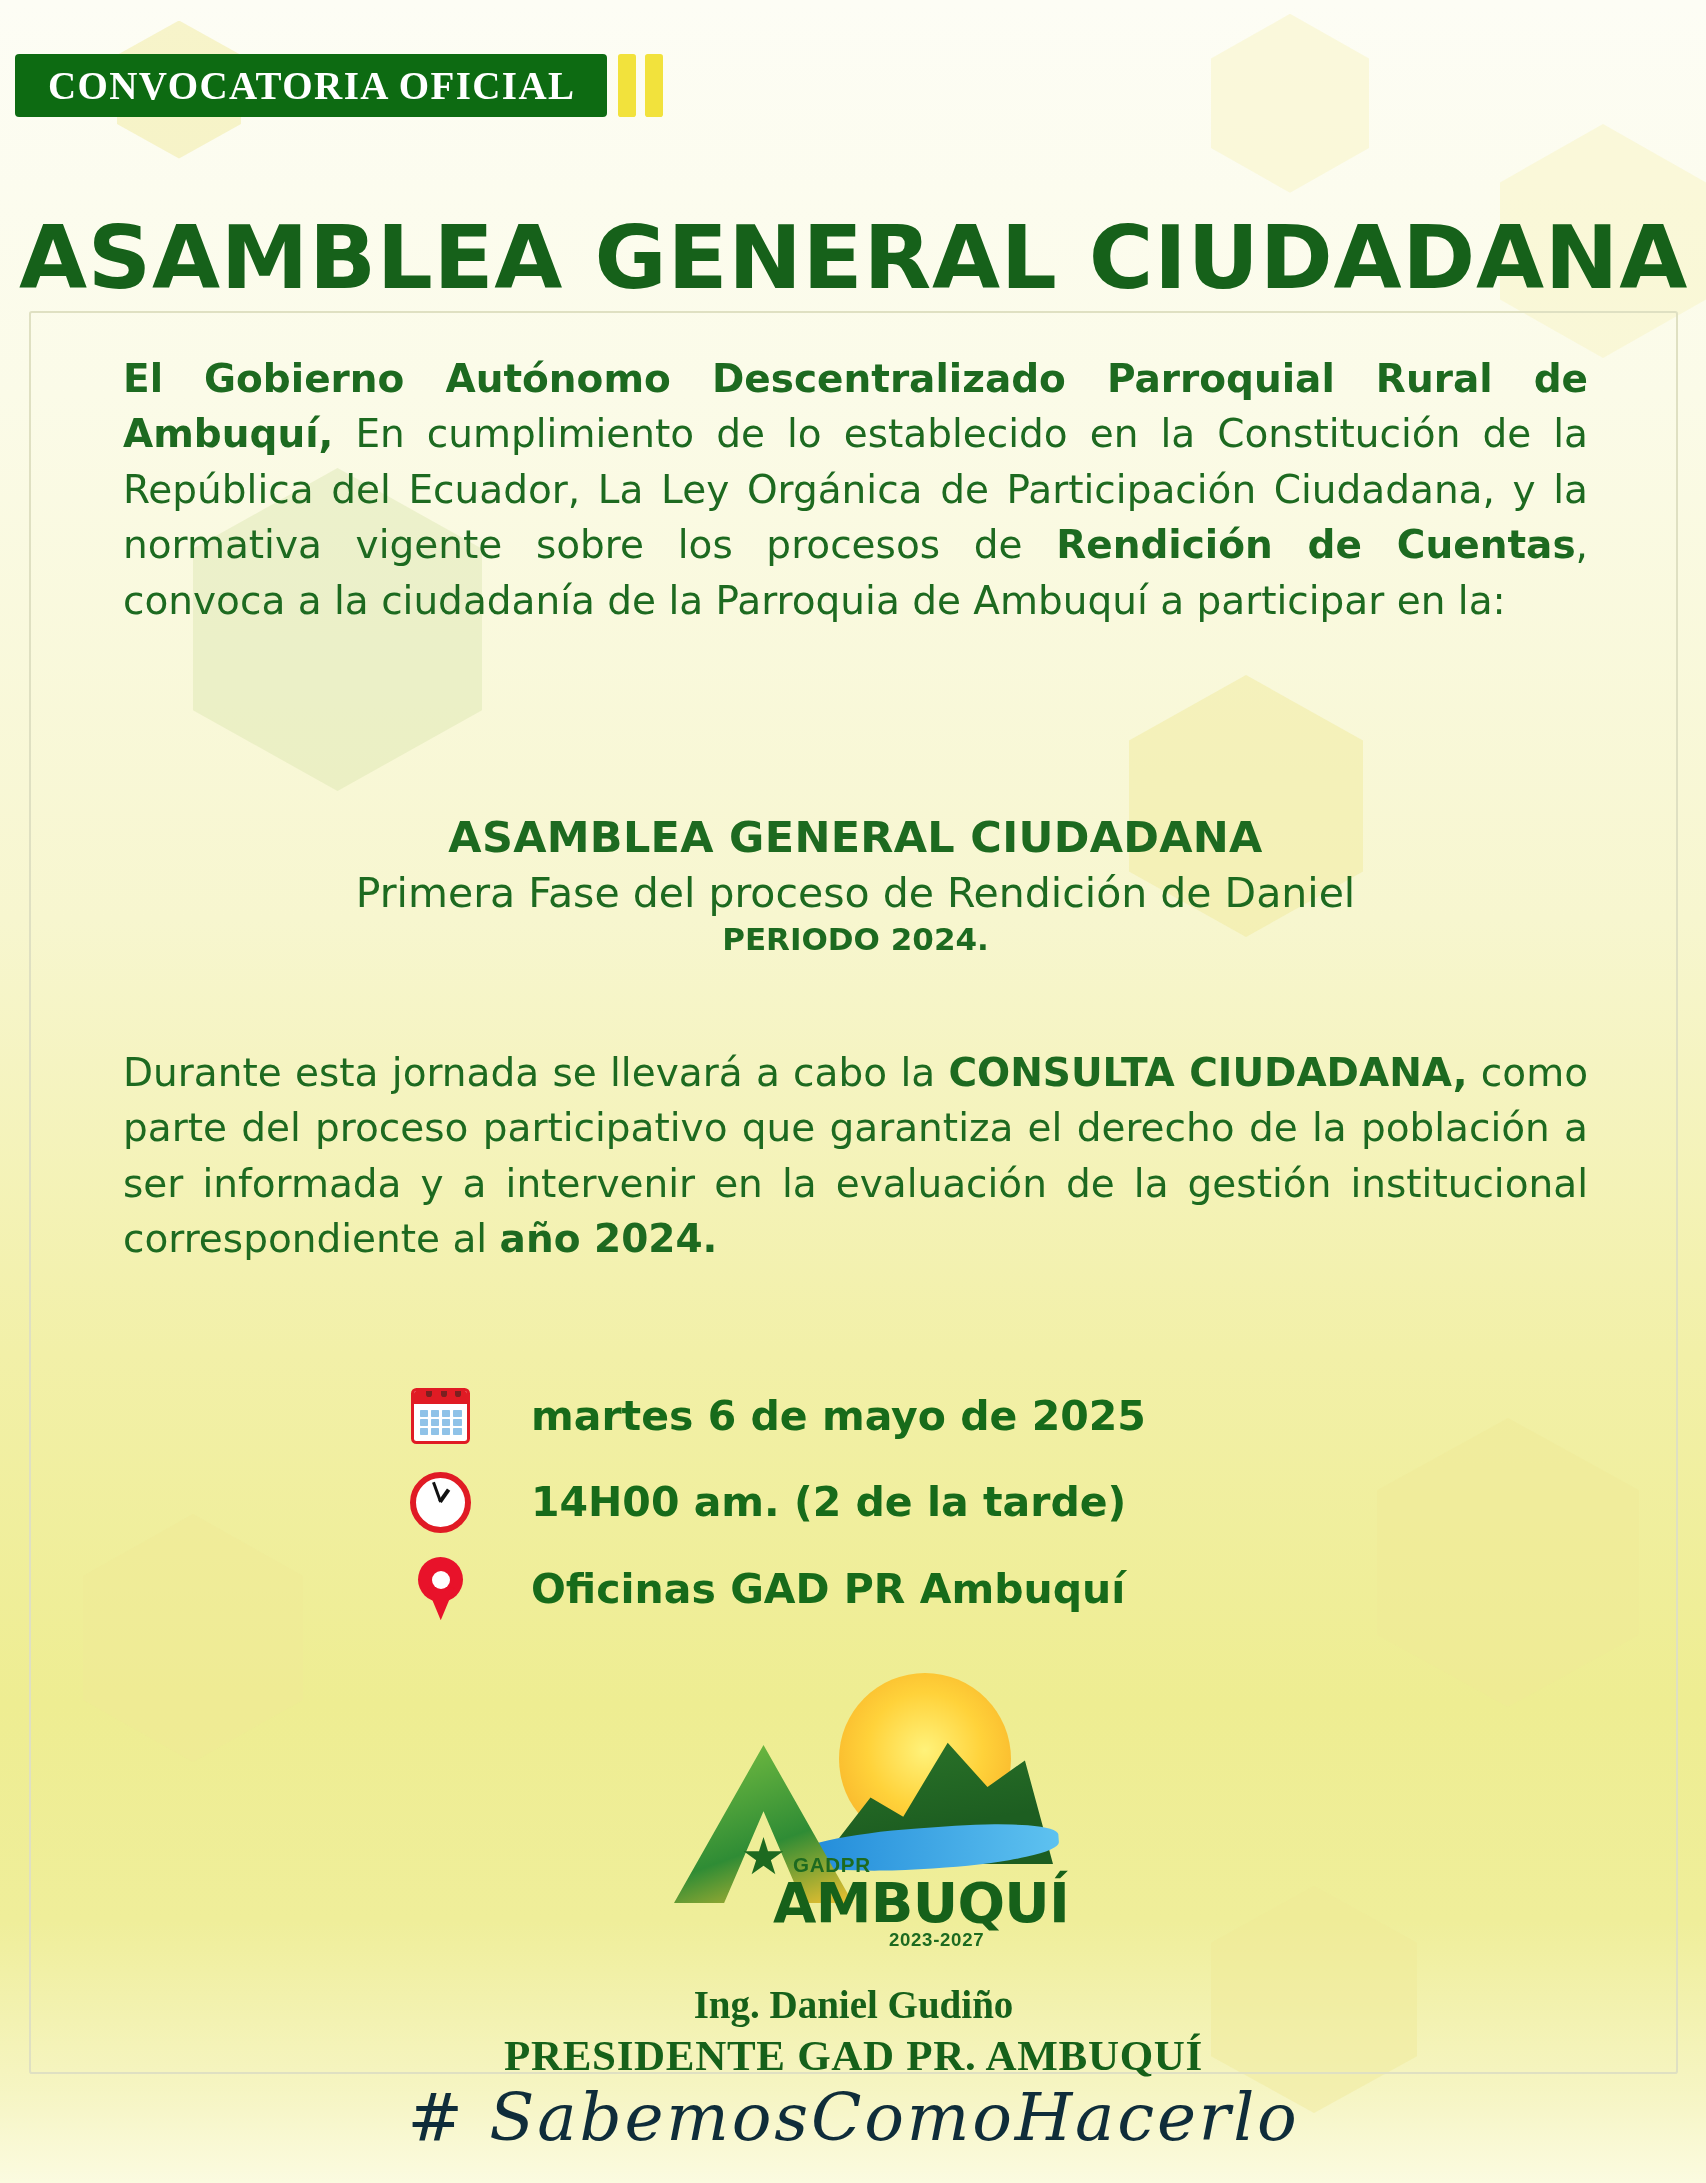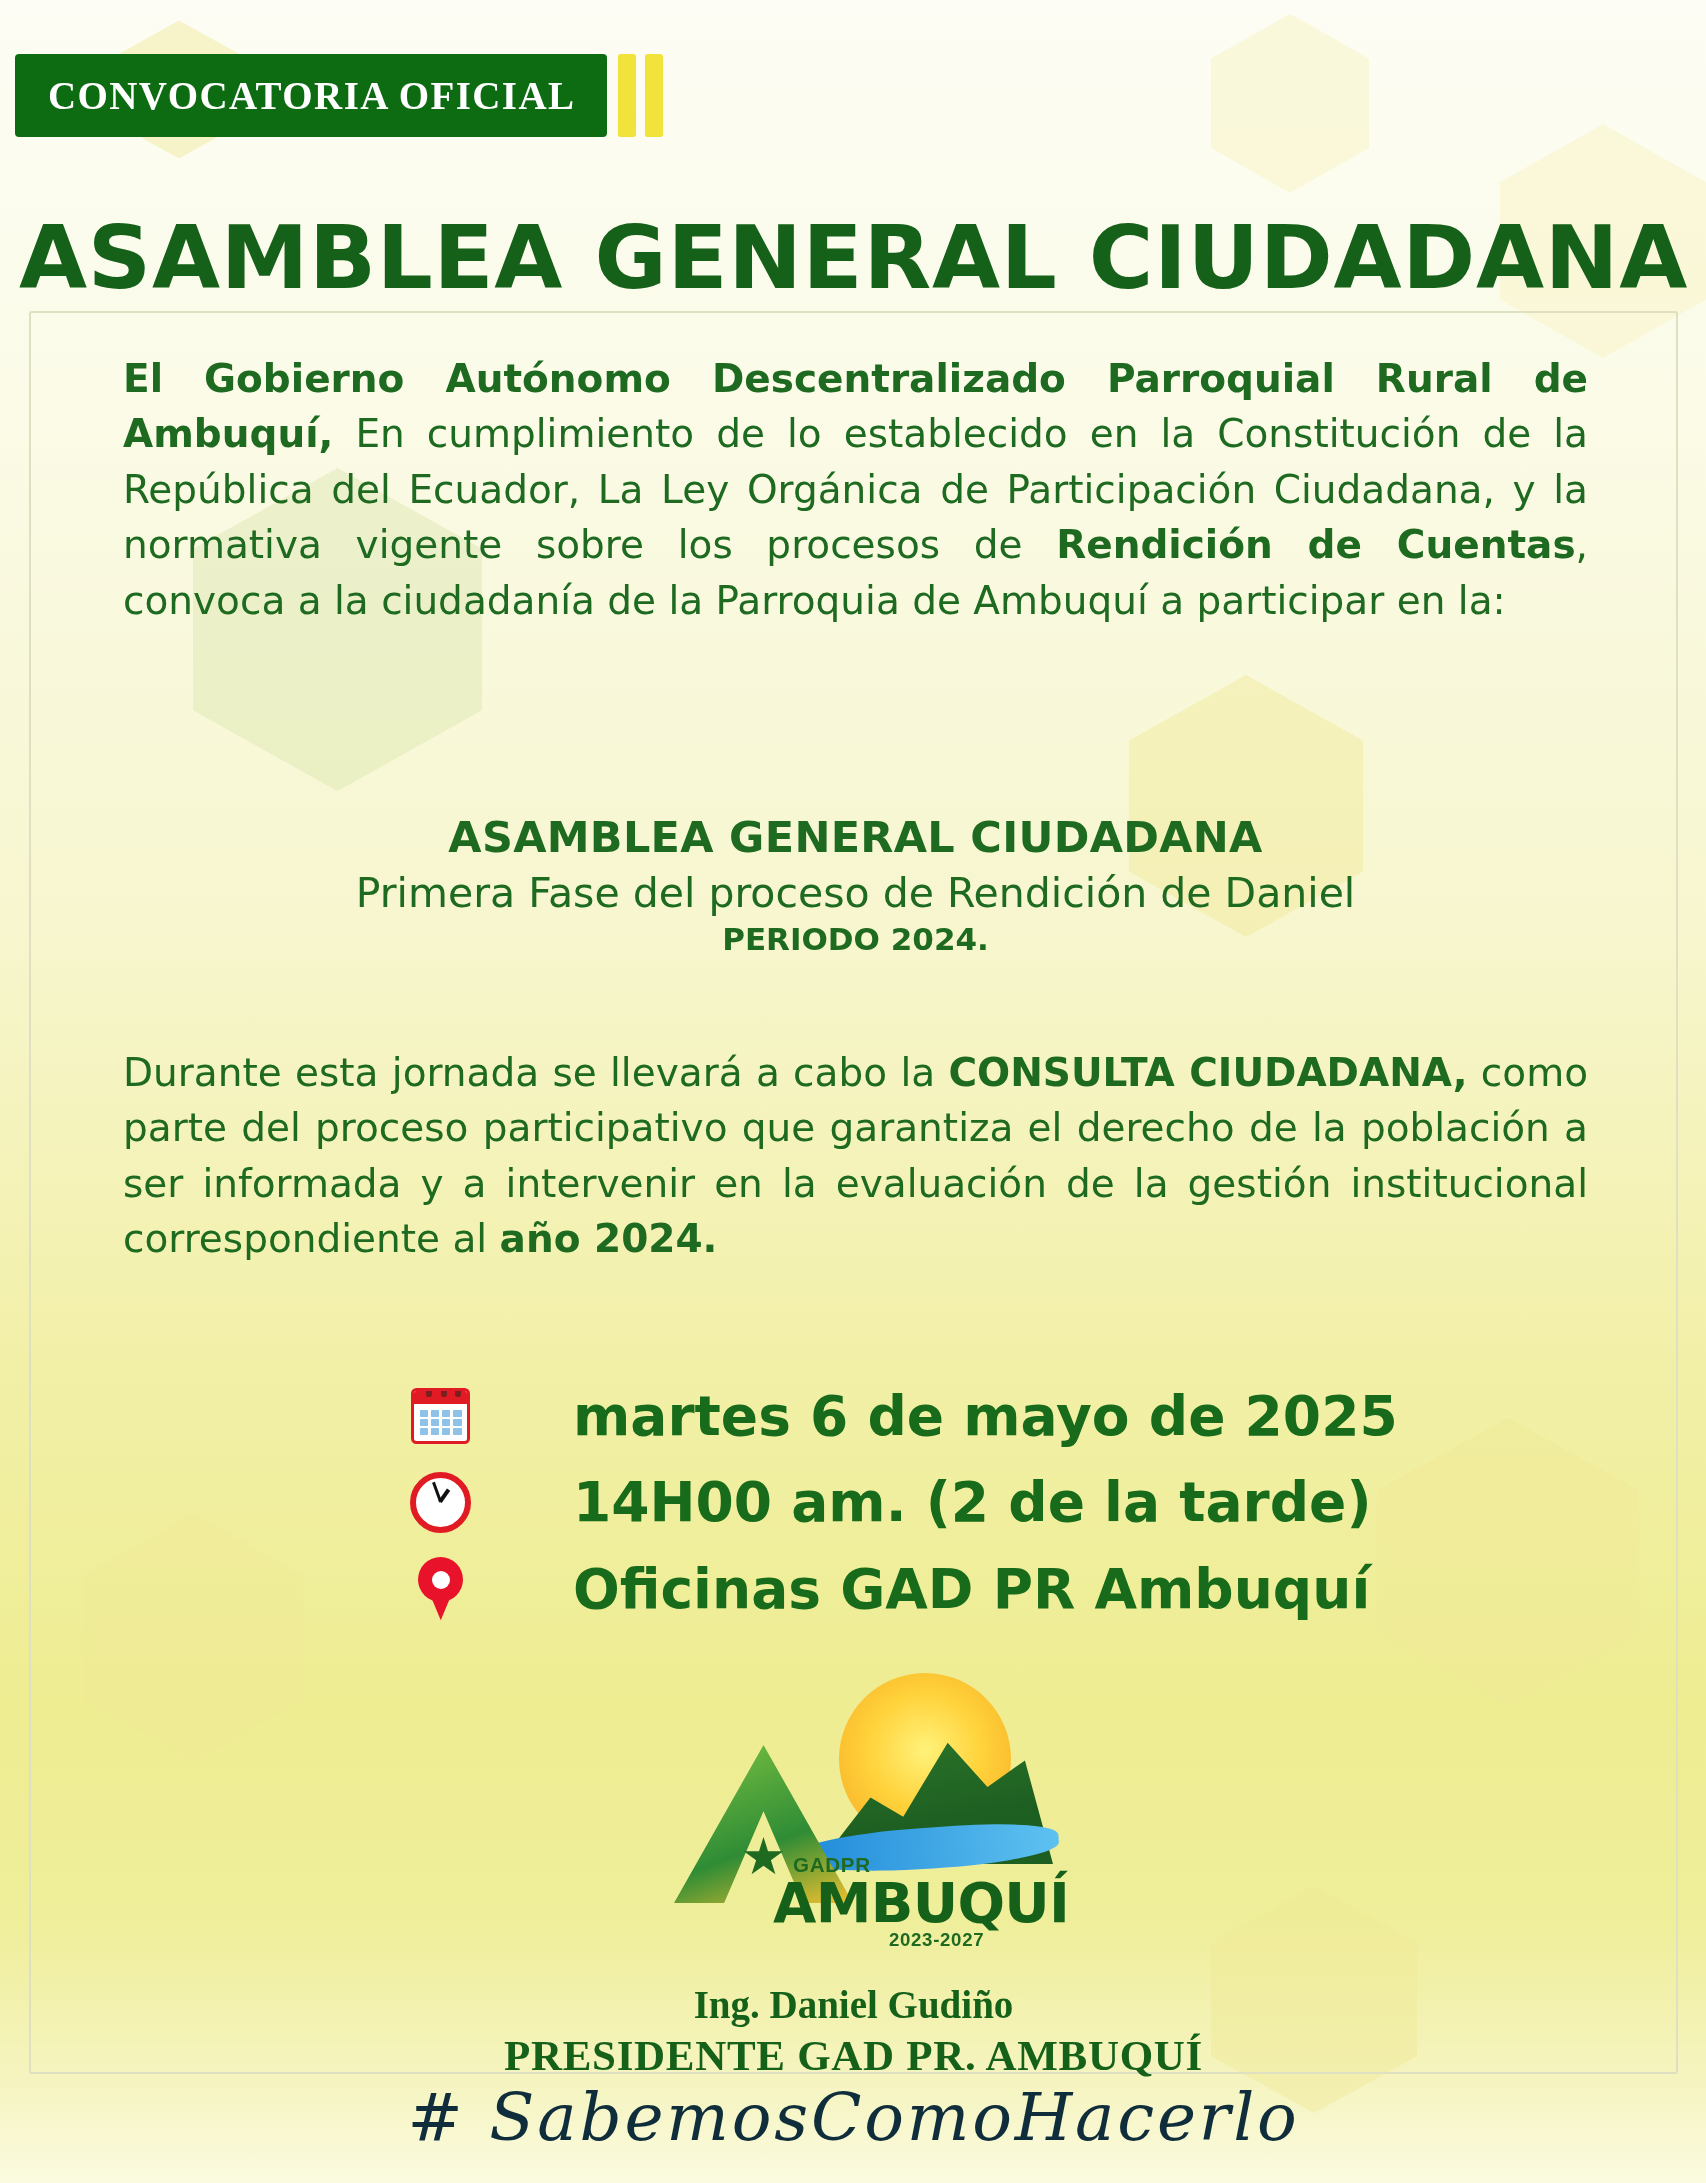--- a/index.html
+++ b/index.html
@@ -32,21 +32,21 @@
   .hex.light { background: rgba(248, 244, 198, 0.55); }
   .hex.green { background: rgba(214, 228, 170, 0.40); }
 
   
   .tag-wrap {
     position: absolute;
     top: 54px;
     left: 15px;
     display: flex;
     align-items: stretch;
-    height: 83px;
+    height: 63px;
   }
   .tag-main {
     background: #0d6b12;
     color: #ffffff;
     font-family: "Liberation Serif", serif;
     font-weight: bold;
     font-size: 39px;
     letter-spacing: 1.4px;
     display: flex;
     align-items: center;
@@ -157,24 +157,24 @@
     height: 77px;
     margin-bottom: 9.6px;
   }
   .detail-icon {
     width: 83px;
     display: flex;
     justify-content: center;
     align-items: center;
   }
   .detail-text {
-    margin-left: 91px;
-    font-family: "DejaVu Sans", sans-serif;
-    font-weight: bold;
-    font-size: 55px;
+    margin-left: 49px;
+    font-family: "DejaVu Sans", sans-serif;
+    font-weight: bold;
+    font-size: 41px;
     color: #176b1a;
     white-space: nowrap;
   }
 
   
   .cal {
     position: relative;
     width: 59px;
     height: 56px;
     background: #ffffff;

